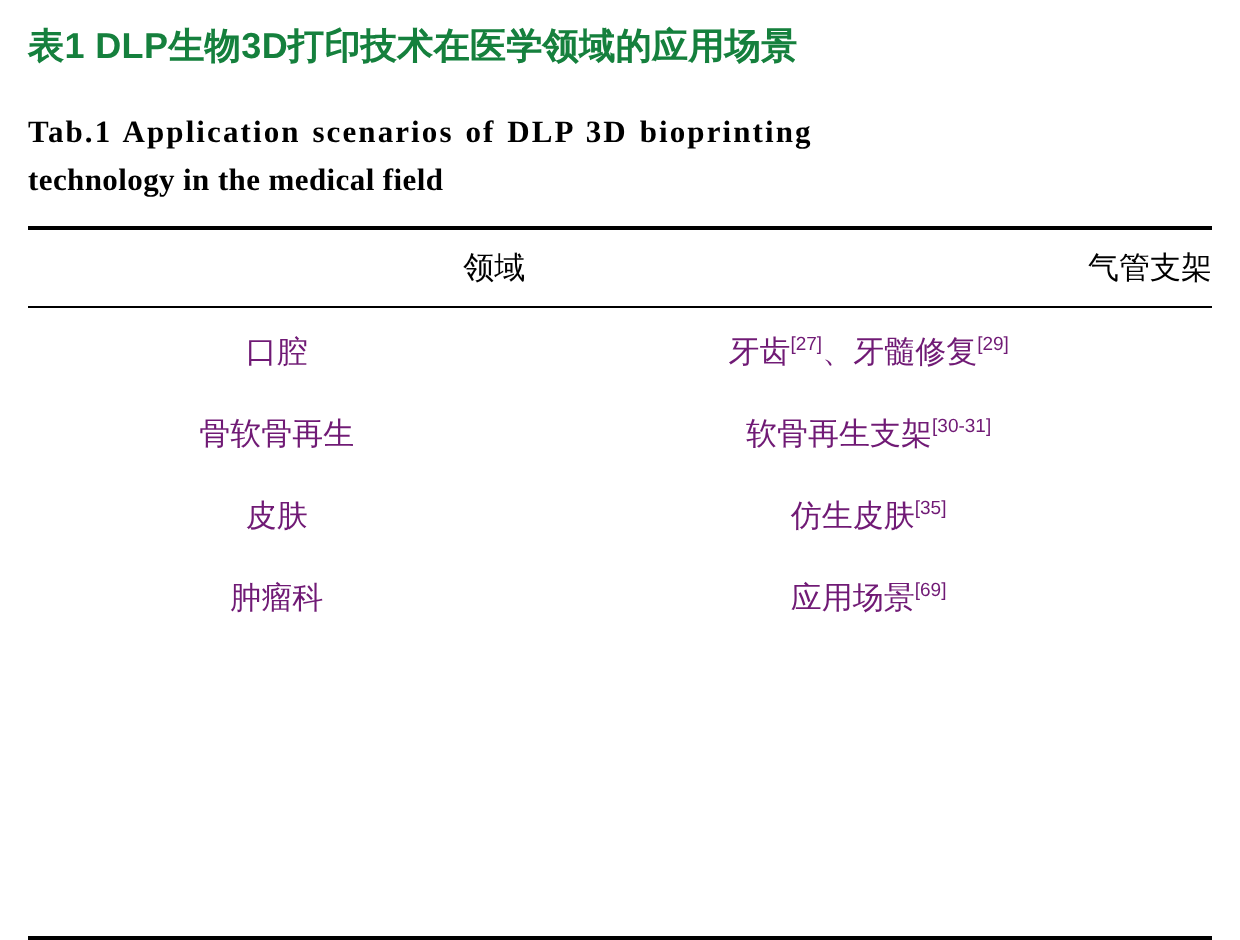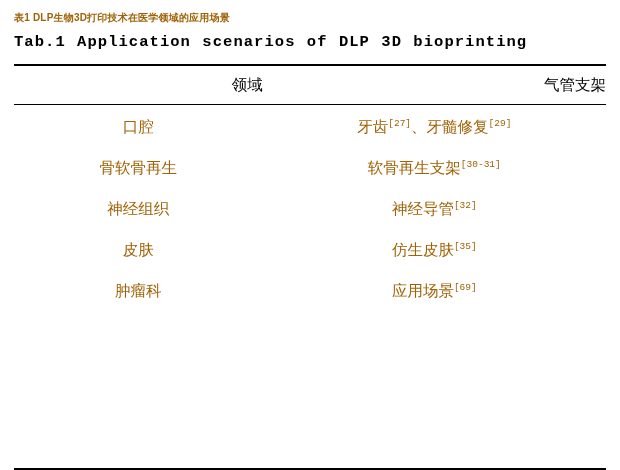--- a/index.html
+++ b/index.html
@@ -20,32 +20,32 @@
     box-sizing: border-box;
     padding: 10px 14px 0 14px;
     position: relative;
   }
   .caption {
     margin: 0 0 2px 0;
   }
   .caption-cn {
     font-family: "Liberation Sans", "DejaVu Sans", sans-serif;
     font-weight: bold;
-    font-size: 10px;
+    font-size: 18px;
     line-height: 1.5;
     letter-spacing: 0.2px;
-    color: #a16207;
+    color: #15803d;
   }
   .caption-en {
-    font-family: Liberation Mono, monospace;
+    font-family: Liberation Serif, serif;
     font-weight: bold;
     font-size: 15.5px;
     line-height: 1.55;
     color: #000;
-    margin-top: 5px;
+    margin-top: 18px;
   }
   .caption-en .l1 {
     display: block;
     letter-spacing: 1.05px;
     word-spacing: 1px;
   }
   .caption-en .l2 {
     display: block;
     letter-spacing: 0.2px;
   }
@@ -59,25 +59,25 @@
     font-family: "Liberation Sans", "DejaVu Sans", sans-serif;
     font-weight: normal;
     font-size: 15.5px;
     text-align: right;
     padding: 9px 0 8px 0;
     border-top: 2px solid #000;
     border-bottom: 1.2px solid #000;
     color: #000;
   }
   tbody td {
-    font-family: Liberation Mono, monospace;
+    font-family: Liberation Sans, sans-serif;
     font-size: 15.5px;
     text-align: center;
     padding: 10px 0 10px 0;
-    color: #a16207;
+    color: #701a75;
     white-space: nowrap;
   }
   tbody tr:first-child td {
     padding-top: 12px;
   }
   sup {
     font-size: 9.5px;
     vertical-align: super;
     line-height: 0;
     text-align: right;
@@ -95,20 +95,21 @@
 </style>
 </head>
 <body>
 
 <div class="page">
 
   <div class="caption">
     <div class="caption-cn">表1 DLP生物3D打印技术在医学领域的应用场景</div>
     <div class="caption-en">
       <span class="l1">Tab.1 Application scenarios of DLP 3D bioprinting</span>
+      <span class="l2">technology in the medical field</span>
     </div>
   </div>
 
   <table class="data">
     <colgroup>
       <col class="col-a">
       <col class="col-b">
     </colgroup>
     <thead>
       <tr>
@@ -119,24 +120,20 @@
     <tbody id="tbody">
         <tr>
           <td>口腔</td>
           <td><span>牙齿</span><sup>[27]</sup><span>、牙髓修复</span><sup>[29]</sup></td>
         </tr>
         <tr>
           <td>骨软骨再生</td>
           <td><span>软骨再生支架</span><sup>[30-31]</sup></td>
         </tr>
         <tr>
-          <td>神经组织</td>
-          <td><span>神经导管</span><sup>[32]</sup></td>
-        </tr>
-        <tr>
           <td>皮肤</td>
           <td><span>仿生皮肤</span><sup>[35]</sup></td>
         </tr>
         <tr>
           <td>肿瘤科</td>
           <td><span>应用场景</span><sup>[69]</sup></td>
         </tr>
       </tbody>
   </table>
 

